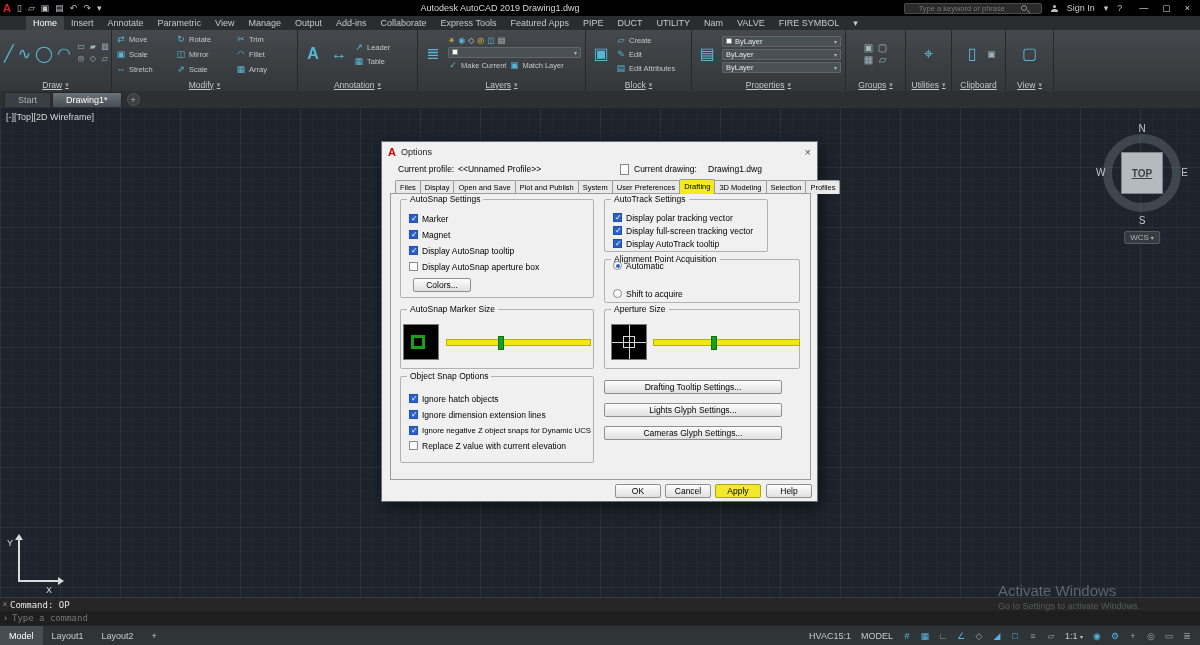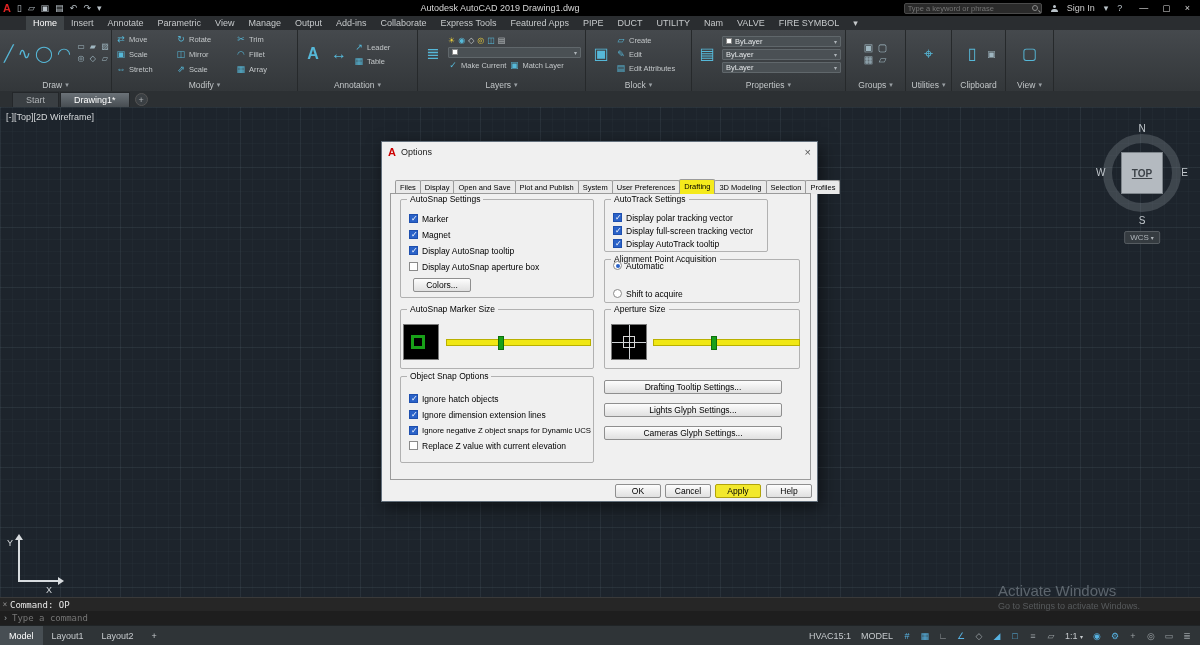--- a/index.html
+++ b/index.html
@@ -8,57 +8,57 @@
   .screen { position:relative; width:1200px; height:645px; overflow:hidden; background:#1d242c; }
   .ic { display:inline-block; text-align:center; line-height:1; }
 
   
   .titlebar { position:absolute; left:0; top:0; width:1200px; height:16px; background:#000; color:#c9c9c9; font-size:9px; }
   .tb-left { position:absolute; left:3px; top:0; height:16px; display:flex; align-items:center; gap:6px; }
   .app-logo { color:#d22; font-weight:bold; font-size:11px; }
   .qat-ic { color:#b9c2c8; font-size:9px; }
   .tb-title { position:absolute; left:500px; top:0; height:16px; transform:translateX(-50%); display:flex; align-items:center; color:#d8d8d8; white-space:nowrap; }
   .tb-right { position:absolute; right:4px; top:0; height:16px; display:flex; align-items:center; gap:9px; }
-  .tb-search { width:138px; height:11px; background:#2a2a2a; border:1px solid #4a4a4a; border-radius:2px; display:flex; align-items:center; padding:0 3px; gap:3px; }
+  .tb-search { width:138px; height:11px; background:#2a2a2a; border:1px solid #4a4a4a; border-radius:2px; display:flex; align-items:center; padding:0 14px; gap:3px; }
   .tb-search input { flex:1; background:transparent; border:none; outline:none; color:#bbb; font-size:7.5px; font-family:"Liberation Sans",sans-serif; }
   .search-glyph { width:6px; height:6px; border:1px solid #8a8a8a; border-radius:50%; position:relative; }
   .search-glyph::after { content:""; position:absolute; left:5px; top:5px; width:3px; height:1px; background:#8a8a8a; transform:rotate(45deg); }
   .person { width:7px; height:7px; position:relative; }
   .person::before { content:""; position:absolute; left:2px; top:0; width:3px; height:3px; border-radius:50%; background:#b9c2c8; }
   .person::after { content:""; position:absolute; left:0; top:4px; width:7px; height:3px; border-radius:3px 3px 0 0; background:#b9c2c8; }
   .winbtns { display:flex; gap:14px; margin-left:8px; padding-right:6px; color:#d8d8d8; font-size:9px; }
 
   
   .ribtabs { position:absolute; left:0; top:16px; width:1200px; height:14px; background:#2a2d30; display:flex; align-items:stretch; font-size:9px; color:#c6c9cb; }
   .ribtab { padding:0 7px; display:flex; align-items:center; white-space:nowrap; }
   .ribtab.active { background:#3f4447; color:#fff; }
 
   
   .ribbon { position:absolute; left:0; top:30px; width:1200px; height:61px; background:linear-gradient(#45494d,#33373a); }
   .panel { position:absolute; top:0; height:61px; border-right:1px solid #26292b; }
   .panel-content { position:absolute; left:0; right:0; top:0; bottom:13px; display:flex; align-items:center; padding:2px 4px; gap:4px; overflow:hidden; }
-  .panel-label { position:absolute; left:0; right:0; bottom:0; height:13px; display:flex; justify-content:center; align-items:center; gap:3px; font-size:8.5px; color:#c3c7c9; }
+  .panel-label { position:absolute; left:0; right:0; bottom:0; height:13px; display:flex; justify-content:center; align-items:center; gap:3px; font-size:8.5px; color:#c3c7c9;text-decoration:underline; }
   .pl-arrow { font-size:7px; color:#9aa0a4; }
   .bigic { font-size:16px; color:#56b8d8; width:22px; text-align:center; }
   .minigrid { display:grid; grid-template-columns:repeat(3,12px); grid-auto-rows:12px; color:#9fb6c0; font-size:8px; }
   .minigrid span { text-align:center; }
   .toolcol { display:flex; flex-direction:column; justify-content:center; gap:2px; }
   .toolrow { display:flex; align-items:center; gap:3px; height:12px; }
   .toolrow .ic { font-size:9px; color:#56b8d8; width:10px; }
   .tool-lbl { font-size:7.5px; color:#c3c7c9; white-space:nowrap; }
   .mod-grid { display:grid; grid-template-columns:repeat(3,1fr); grid-auto-rows:14px; column-gap:3px; row-gap:1px; width:100%; align-items:center; }
   .mod-cell { display:flex; align-items:center; gap:3px; }
   .mod-cell .ic { font-size:9px; color:#56b8d8; width:10px; }
   .combo { height:11px; background:#4a5054; border:1px solid #60676b; border-radius:1px; display:flex; align-items:center; padding:0 3px; gap:3px; color:#e4e7e9; font-size:7.5px; }
   .combo .car { margin-left:auto; font-size:6px; color:#aeb4b8; }
   .swatch { width:6px; height:6px; background:#fff; border:1px solid #888; }
   .icstrip { display:flex; gap:3px; font-size:8px; }
 
   
-  .filetabs { position:absolute; left:0; top:91px; width:1200px; height:16px; background:#2c3033; display:flex; align-items:flex-end; padding-left:12px; gap:1px; }
+  .filetabs { position:absolute; left:0; top:91px; width:1200px; height:16px; background:#2c3033; display:flex; align-items:flex-end; padding-left:4px; gap:1px; }
   .ftab { height:15px; padding:0 13px; font-size:9px; display:flex; align-items:center; background:#3a3f43; color:#aeb2b5; border:1px solid #24272a; border-bottom:none; }
   .ftab.active { background:linear-gradient(#6b7278,#474d52); color:#fff; }
   .ftab-plus { width:13px; height:13px; border-radius:50%; background:#3a3f43; border:1px solid #555; color:#aeb2b5; display:flex; align-items:center; justify-content:center; font-size:9px; margin:0 0 1px 4px; }
 
   
   .viewport { position:absolute; left:0; top:107px; width:1200px; height:490px;
     background-color:#1d242c;
     background-image:
       linear-gradient(rgba(140,165,185,0.075) 1px, transparent 1px),
       linear-gradient(90deg, rgba(140,165,185,0.075) 1px, transparent 1px),
@@ -445,20 +445,27 @@
     </div>
   </div>
 
   <div class="dialog">
     <div class="dlg-titlebar">
       <span class="dlg-logo">A</span>
       <span class="dlg-title">Options</span>
       <span class="dlg-close">×</span>
     </div>
 
+    <div class="dlg-profile">
+      <span style="left:16px">Current profile:</span>
+      <span style="left:76px">&lt;&lt;Unnamed Profile&gt;&gt;</span>
+      <span class="dwg-ic"></span>
+      <span style="left:252px">Current drawing:</span>
+      <span style="left:326px">Drawing1.dwg</span>
+    </div>
 
     <div class="dlg-tabs">
       <span class="dtab">Files</span>
       <span class="dtab">Display</span>
       <span class="dtab">Open and Save</span>
       <span class="dtab">Plot and Publish</span>
       <span class="dtab">System</span>
       <span class="dtab">User Preferences</span>
       <span class="dtab active">Drafting</span>
       <span class="dtab">3D Modeling</span>

